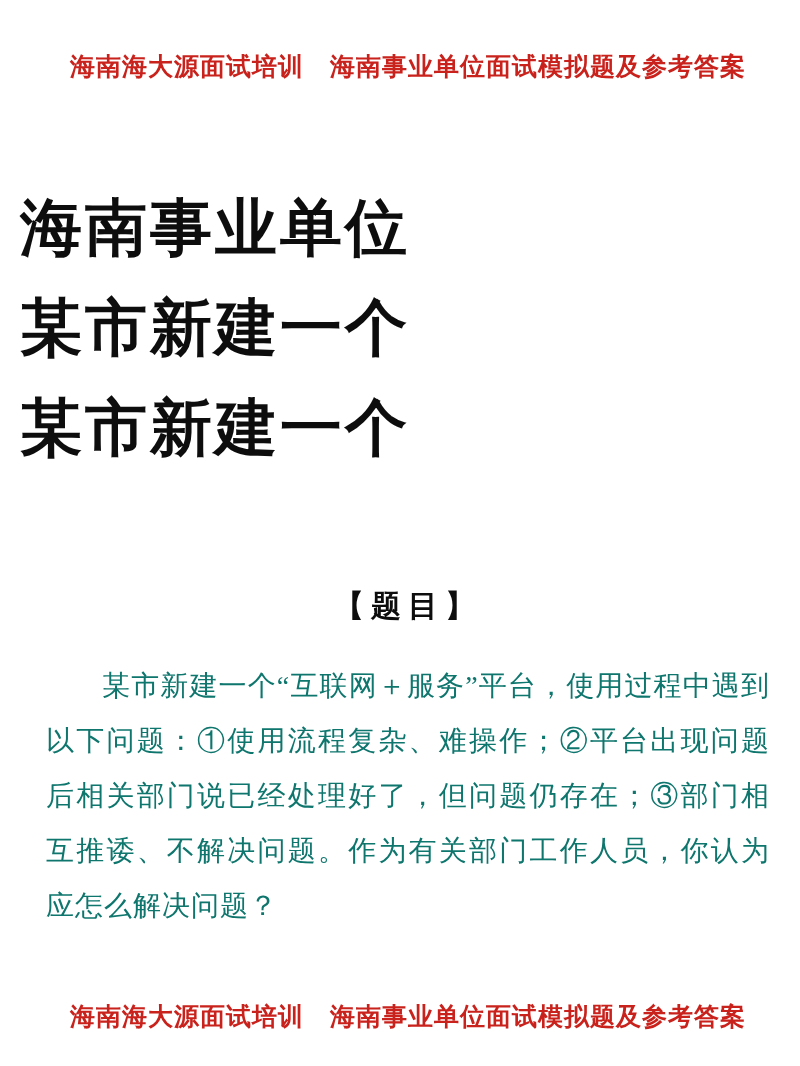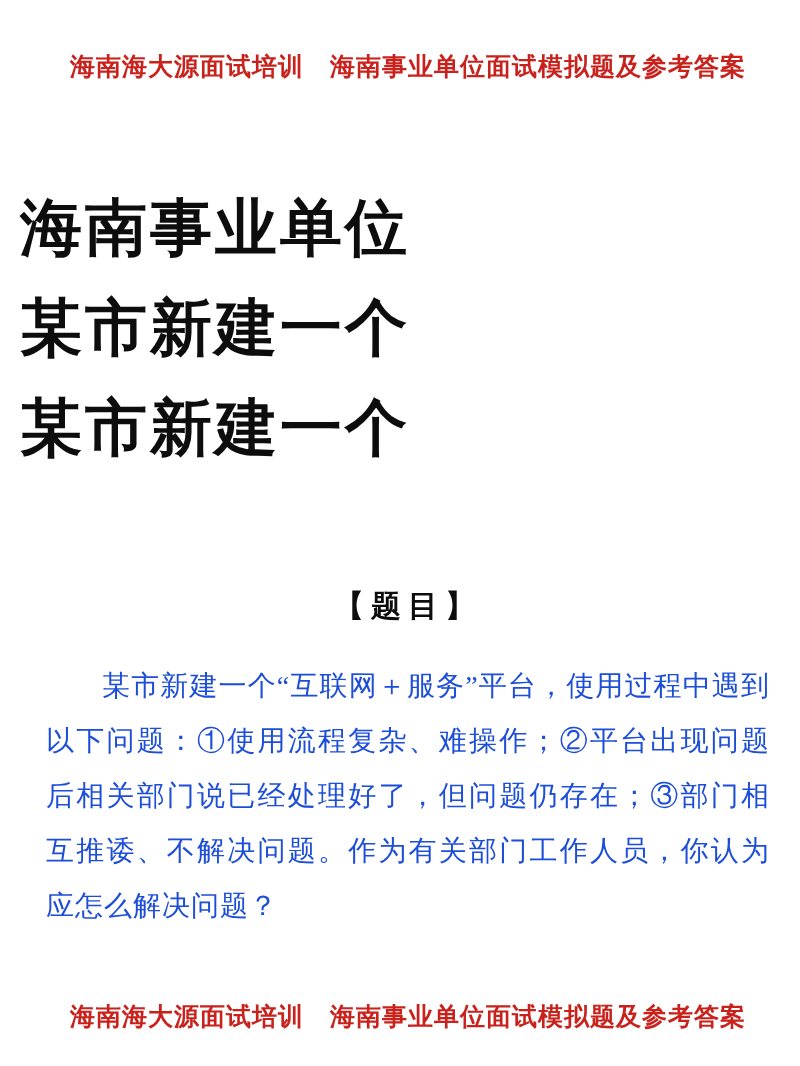--- a/index.html
+++ b/index.html
@@ -47,21 +47,21 @@
     letter-spacing: 7px;
     font-family: Liberation Serif, serif;
   }
   .body-paragraph {
     margin: 26px 30px 0 30px;
     font-size: 28px;
     line-height: 55px;
     text-align: justify;
     text-justify: inter-character;
     text-indent: 2em;
-    color: #1d4ed8;
+    color: #0f766e;
     letter-spacing: 1px;
   }
 </style>
 </head>
 <body>
 
 <div class="page">
 
   <div class="doc-header">海南海大源面试培训　海南事业单位面试模拟题及参考答案</div>
 

